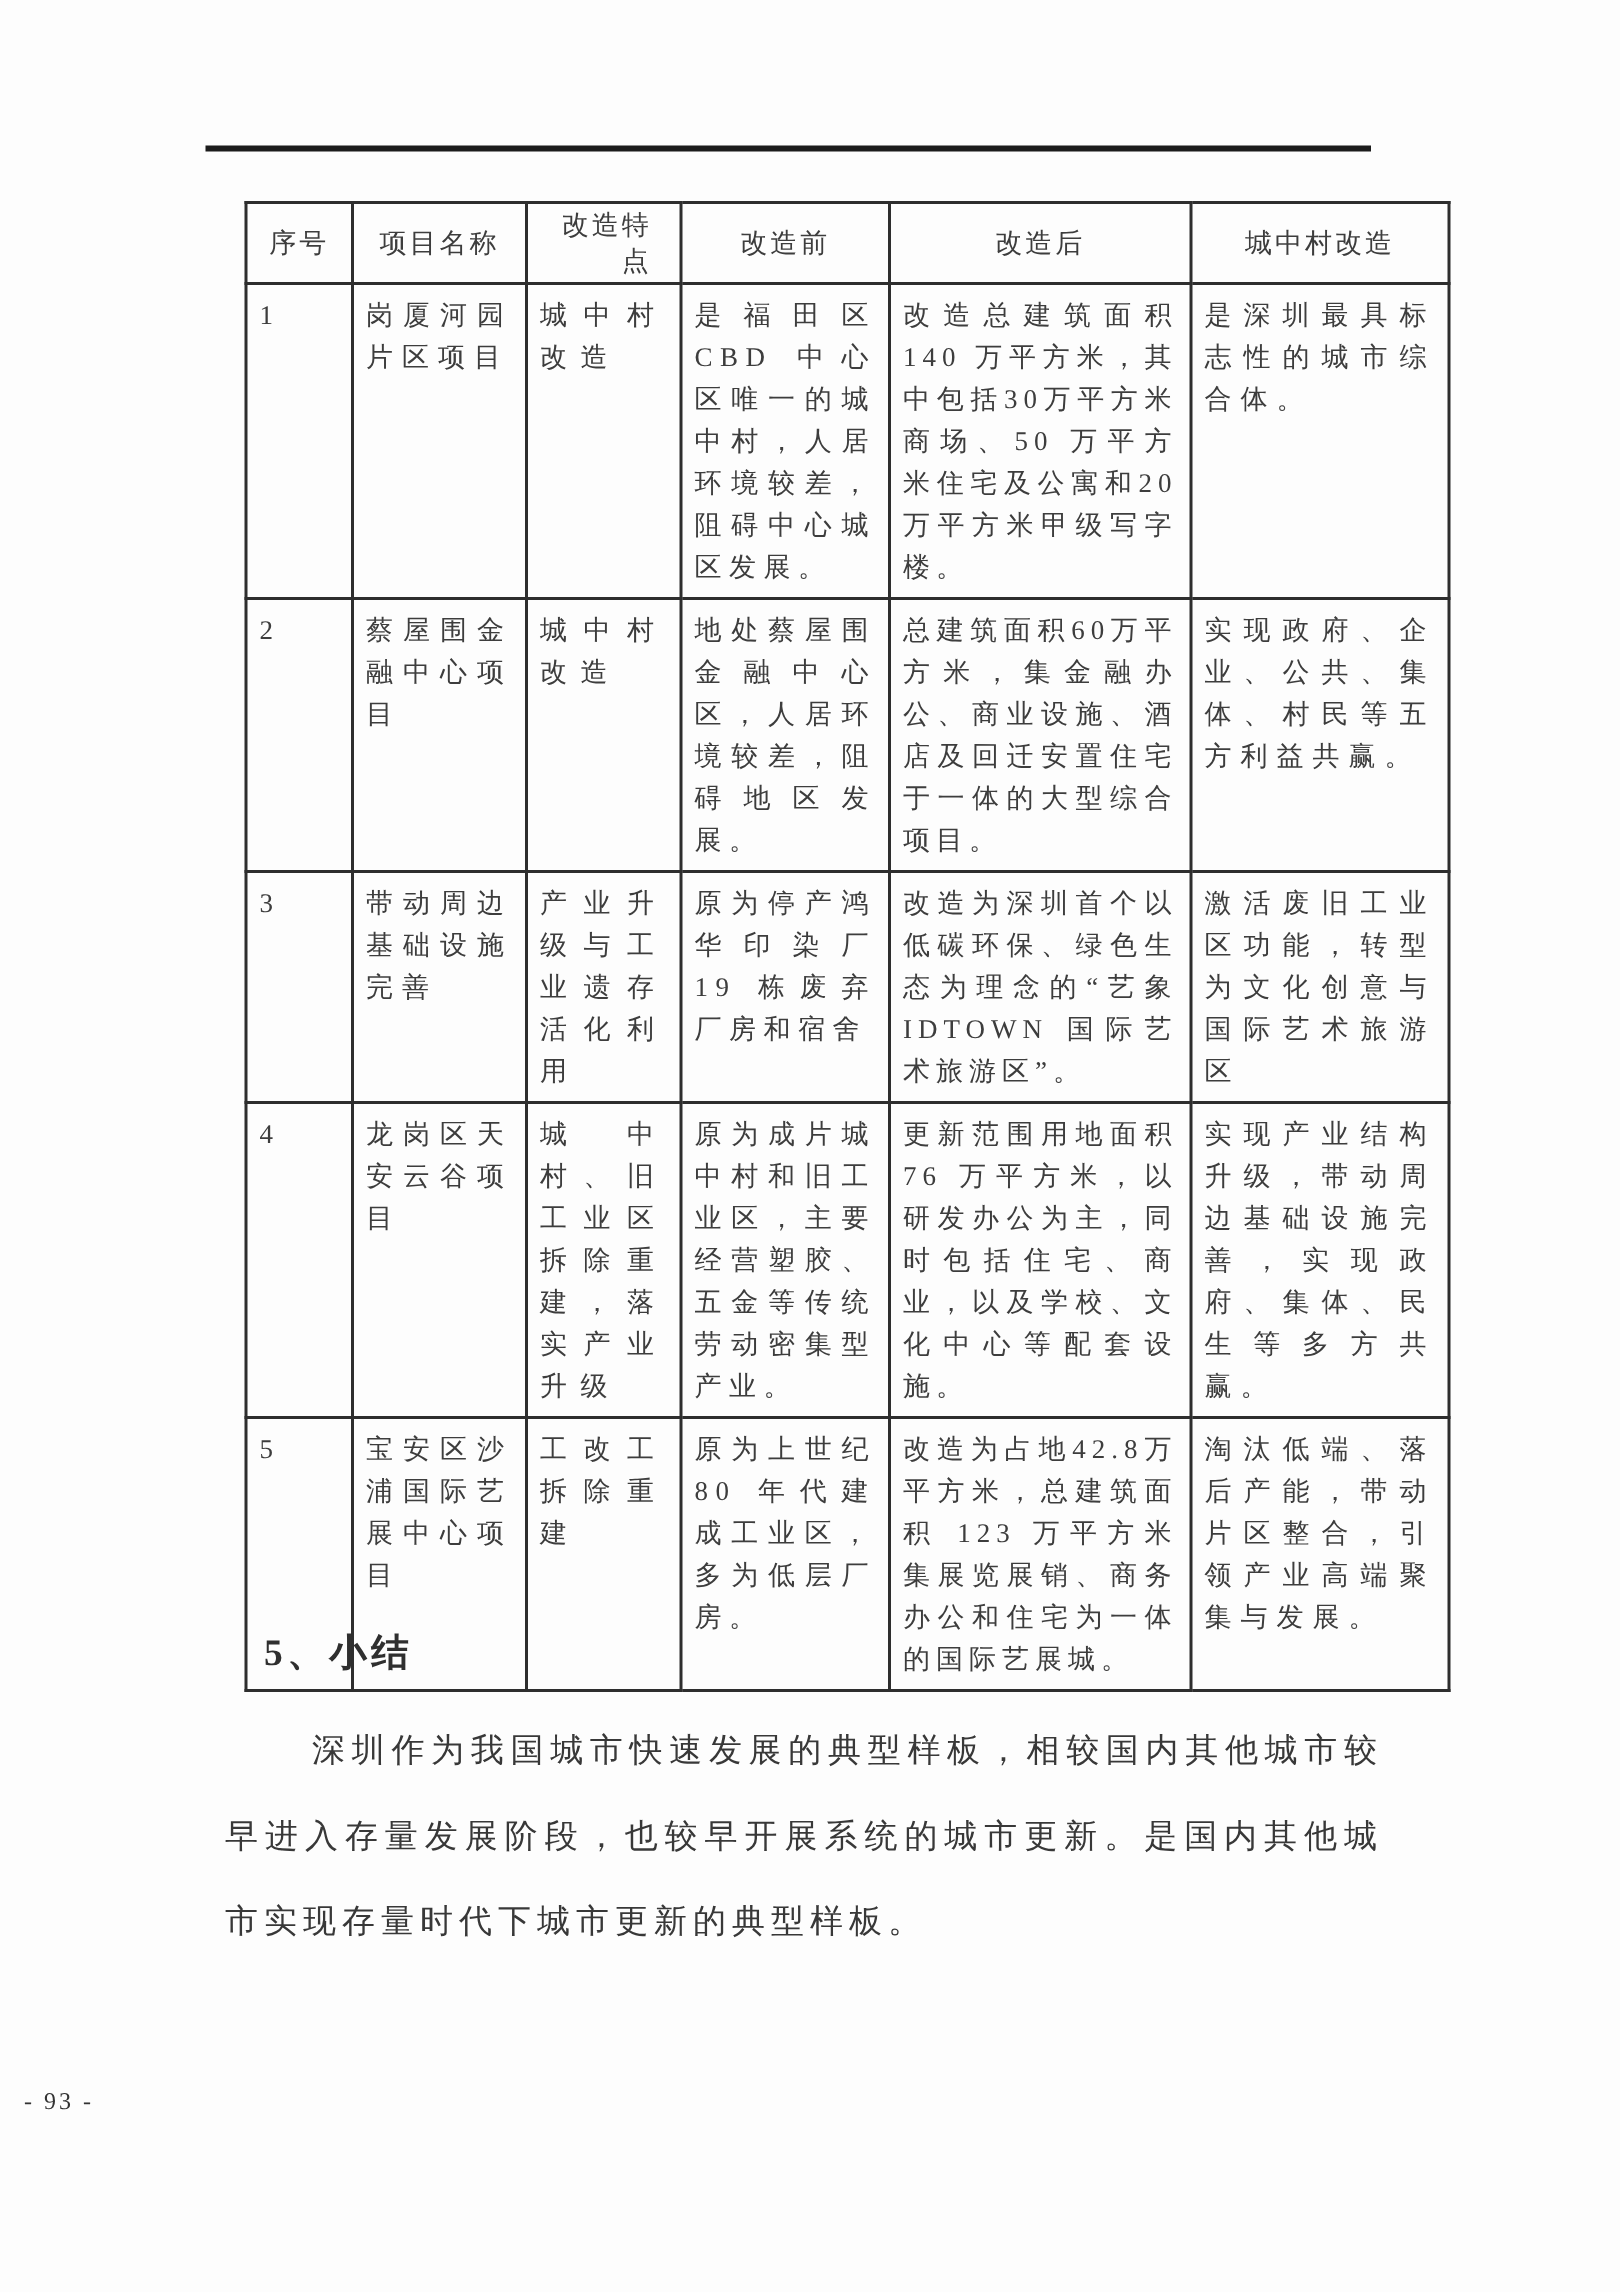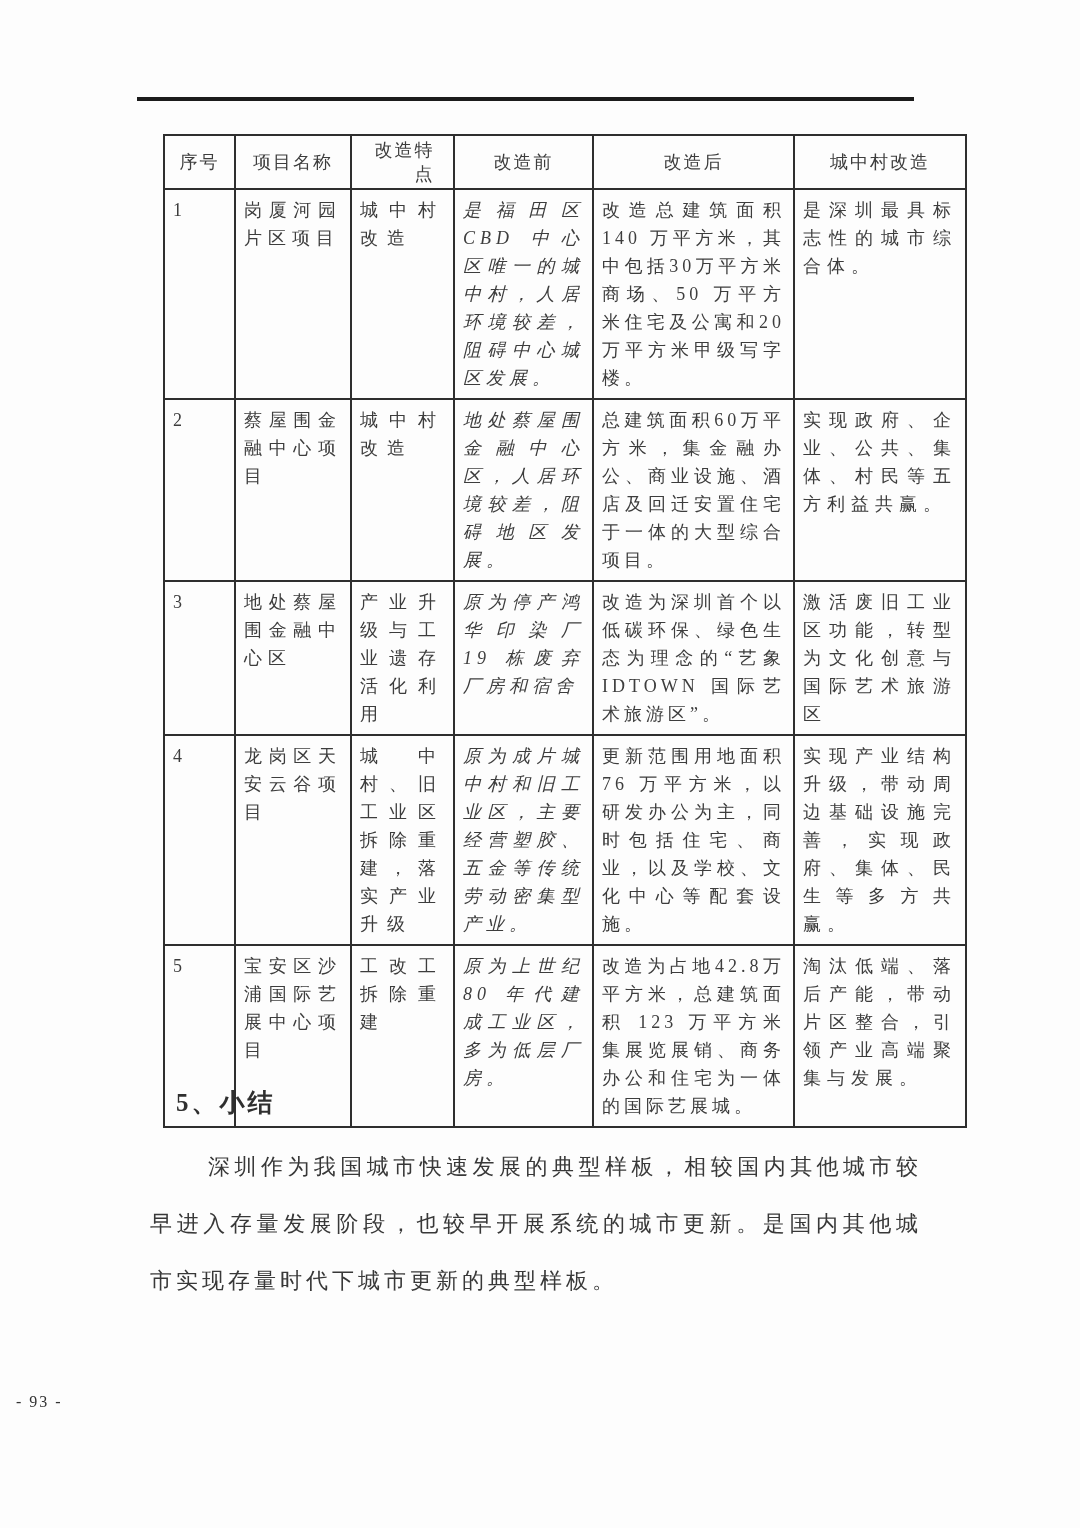--- a/index.html
+++ b/index.html
@@ -57,21 +57,21 @@
   th .narrow-wrap { display: inline-block; width: 64px; text-align: right; }
 
   td.c-num {
     text-align: center;
     vertical-align: middle;
     letter-spacing: 0;
     font-size: 19px;
   }
   td.c-name   { letter-spacing: 6px; }
   td.c-feature{ letter-spacing: 9px; margin-top: 33px; }
-  td.c-before { letter-spacing: 5px; font-style: italic; }
+  td.c-before { letter-spacing: 5px; }
   td.c-after  { letter-spacing: 4px; }
   td.c-result { letter-spacing: 6px; }
 
   .summary {
     position: absolute;
     left: 150px;
     top: 1086px;
     width: 772px;
     color: #383838;
   }
@@ -149,21 +149,21 @@
       <tr style="height:168px">
         <td class="c-num">2</td>
         <td class="c-name">蔡屋围金融中心项目</td>
         <td class="c-feature">城中村改造</td>
         <td class="c-before">地处蔡屋围金融中心区，人居环境较差，阻碍地区发展。</td>
         <td class="c-after">总建筑面积60万平方米，集金融办公、商业设施、酒店及回迁安置住宅于一体的大型综合项目。</td>
         <td class="c-result">实现政府、企业、公共、集体、村民等五方利益共赢。</td>
       </tr>
       <tr style="height:145px">
         <td class="c-num">3</td>
-        <td class="c-name">地处蔡屋围金融中心区</td>
+        <td class="c-name">带动周边基础设施完善</td>
         <td class="c-feature">产业升级与工业遗存活化利用</td>
         <td class="c-before">原为停产鸿华印染厂 19 栋废弃厂房和宿舍</td>
         <td class="c-after">改造为深圳首个以低碳环保、绿色生态为理念的“艺象IDTOWN 国际艺术旅游区”。</td>
         <td class="c-result">激活废旧工业区功能，转型为文化创意与国际艺术旅游区</td>
       </tr>
       <tr style="height:196px">
         <td class="c-num">4</td>
         <td class="c-name">龙岗区天安云谷项目</td>
         <td class="c-feature">城中村、旧工业区拆除重建，落实产业升级</td>
         <td class="c-before">原为成片城中村和旧工业区，主要经营塑胶、五金等传统劳动密集型产业。</td>

